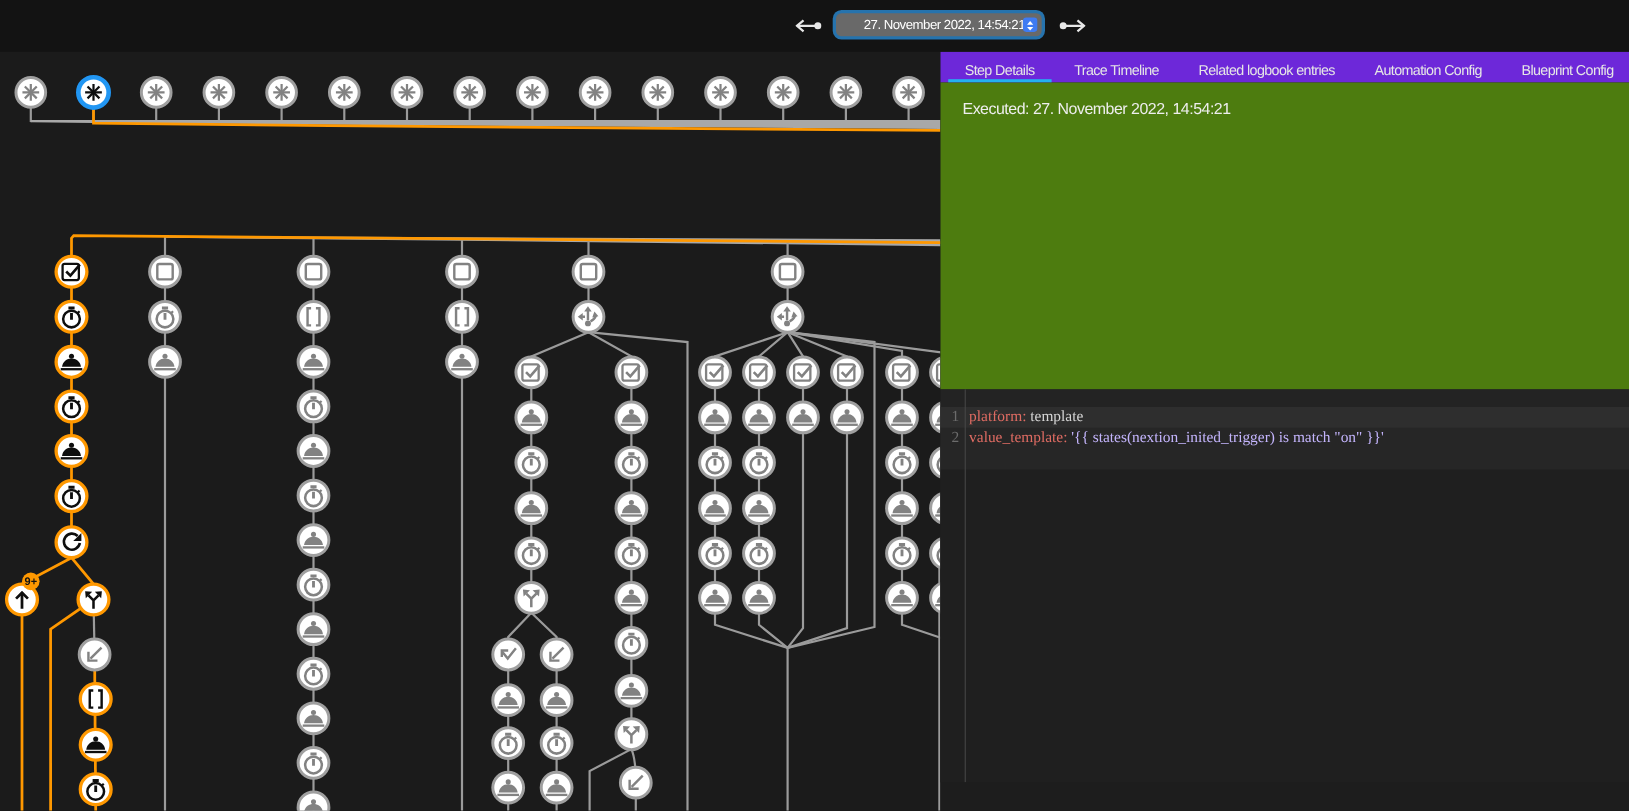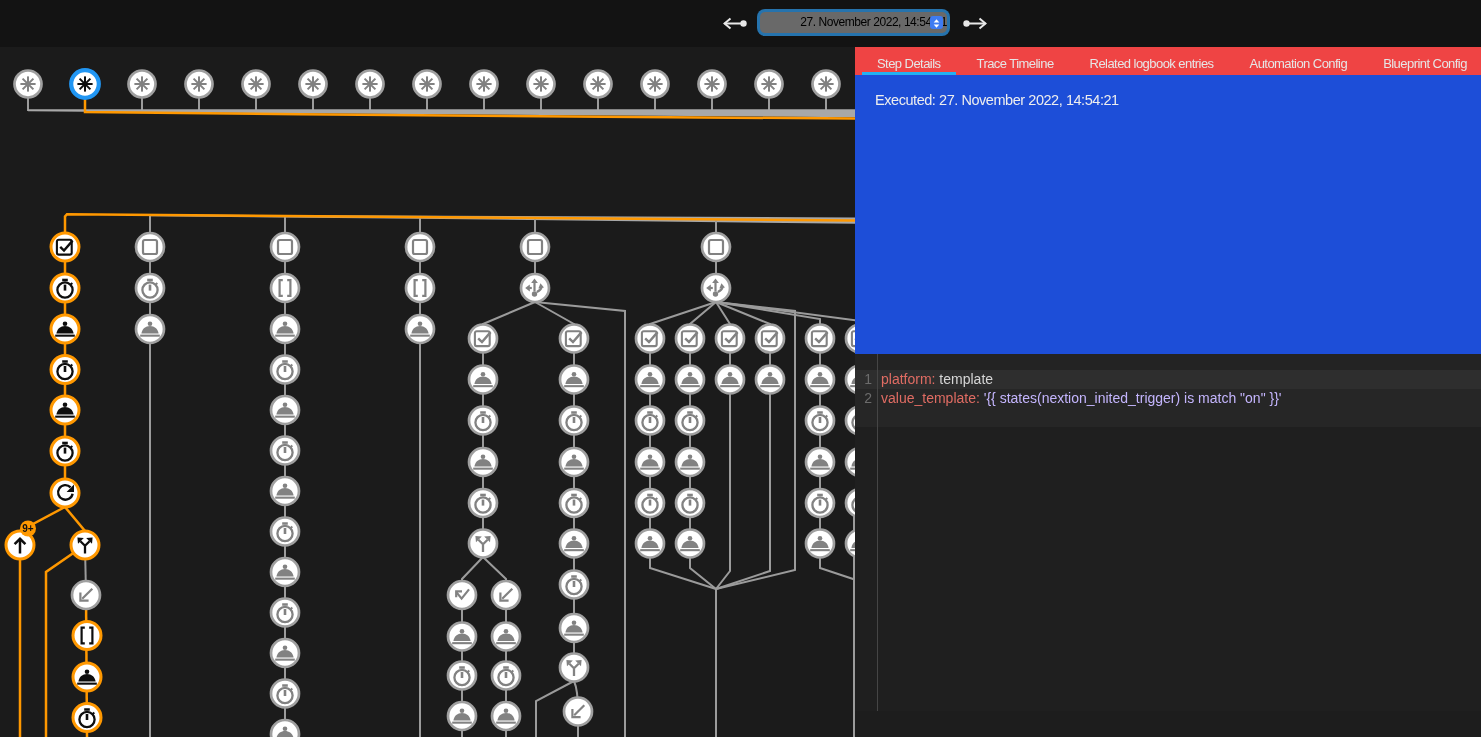--- a/index.html
+++ b/index.html
@@ -6,35 +6,35 @@
 #topbar{position:absolute;left:0;top:0;width:1481px;height:47px;background:#131313;z-index:5}
 #canvas{position:absolute;left:0;top:0;width:855px;height:737px}
 .l{stroke:#9b9b9b;stroke-width:2;fill:none}
 .lo{stroke:#ff9800;stroke-width:2.5;fill:none}
 .n circle{fill:#fff;stroke:#9f9f9f;stroke-width:2.7}
 .n.g use{color:#828282}
 .n.o circle{stroke:#ff9800;stroke-width:3}
 .n.b circle{stroke:#2196f3;stroke-width:4.2}
 .n.o use,.n.b use{color:#0e0e0e}
 #panel{position:absolute;left:855px;top:47px;width:626px;height:690px;background:#1d1d1d}
-.tabbar{background:#ef4444;white-space:nowrap;overflow:hidden;padding-left:4px}
+.tabbar{background:#6d28d9;white-space:nowrap;overflow:hidden;padding-left:4px}
 #tb1{height:28px} #tb1 .tab{line-height:33px}
 #tb2{height:26px} #tb2 .tab{line-height:27px}
 .tab{display:inline-block;padding:0 15px;margin:0 3px;font-size:13px;letter-spacing:-0.55px;color:#e6e6e6;height:100%}
 .tab.on{border-bottom:3px solid #23b1f2}
-#content{height:279px;background:#1d4ed8;padding:17px 0 0 20px;font-size:14.5px;letter-spacing:-0.45px;color:#eee}
-#code{position:relative;height:357px;background:#232323;font-family:Liberation Sans, sans-serif;font-size:14px;color:#d6d6d6}
+#content{height:279px;background:#4d7c0f;padding:17px 0 0 20px;font-size:14.5px;letter-spacing:-0.45px;color:#eee}
+#code{position:relative;height:357px;background:#232323;font-family:Liberation Serif, serif;font-size:14px;color:#d6d6d6}
 .crow{position:absolute;left:0;right:0;height:19px;line-height:19px;white-space:pre}
 .lno{display:inline-block;width:17px;text-align:right;color:#6c6c6c}
 .ct{padding-left:9px}
 .k{color:#e06c63}
 .s{color:#c4b5fd}
 #gline{position:absolute;left:22px;top:0;bottom:0;width:1px;background:#454545}
 .rowbg{position:absolute;left:0;right:0}
-#sel{position:absolute;left:760px;top:12px;width:187px;height:21px;background:#696969;border-radius:5px;box-shadow:0 0 0 3px #2673ad;z-index:6;color:#000000;font-size:12px;letter-spacing:-0.45px;line-height:21px;text-align:right;padding-left:10px}
+#sel{position:absolute;left:760px;top:12px;width:187px;height:21px;background:#696969;border-radius:5px;box-shadow:0 0 0 3px #2673ad;z-index:6;color:#ffffff;font-size:12px;letter-spacing:-0.45px;line-height:21px;text-align:center;padding-left:10px}
 #step{position:absolute;right:4px;top:4px;width:13px;height:13px;border-radius:3px;background:#3e7bf2}
 .rayl,.rayr{position:absolute;top:17px;z-index:6}
 .rayl{left:723px}.rayr{left:963px}
 </style></head>
 <body>
 <svg id="canvas" width="855" height="737" viewBox="0 0 855 737">
 <defs>
 <symbol id="i-ast" viewBox="0 0 24 24">
  <g stroke="currentColor" stroke-width="2.2" stroke-linecap="butt">
   <line x1="12" y1="3.7" x2="12" y2="20.3"></line>

